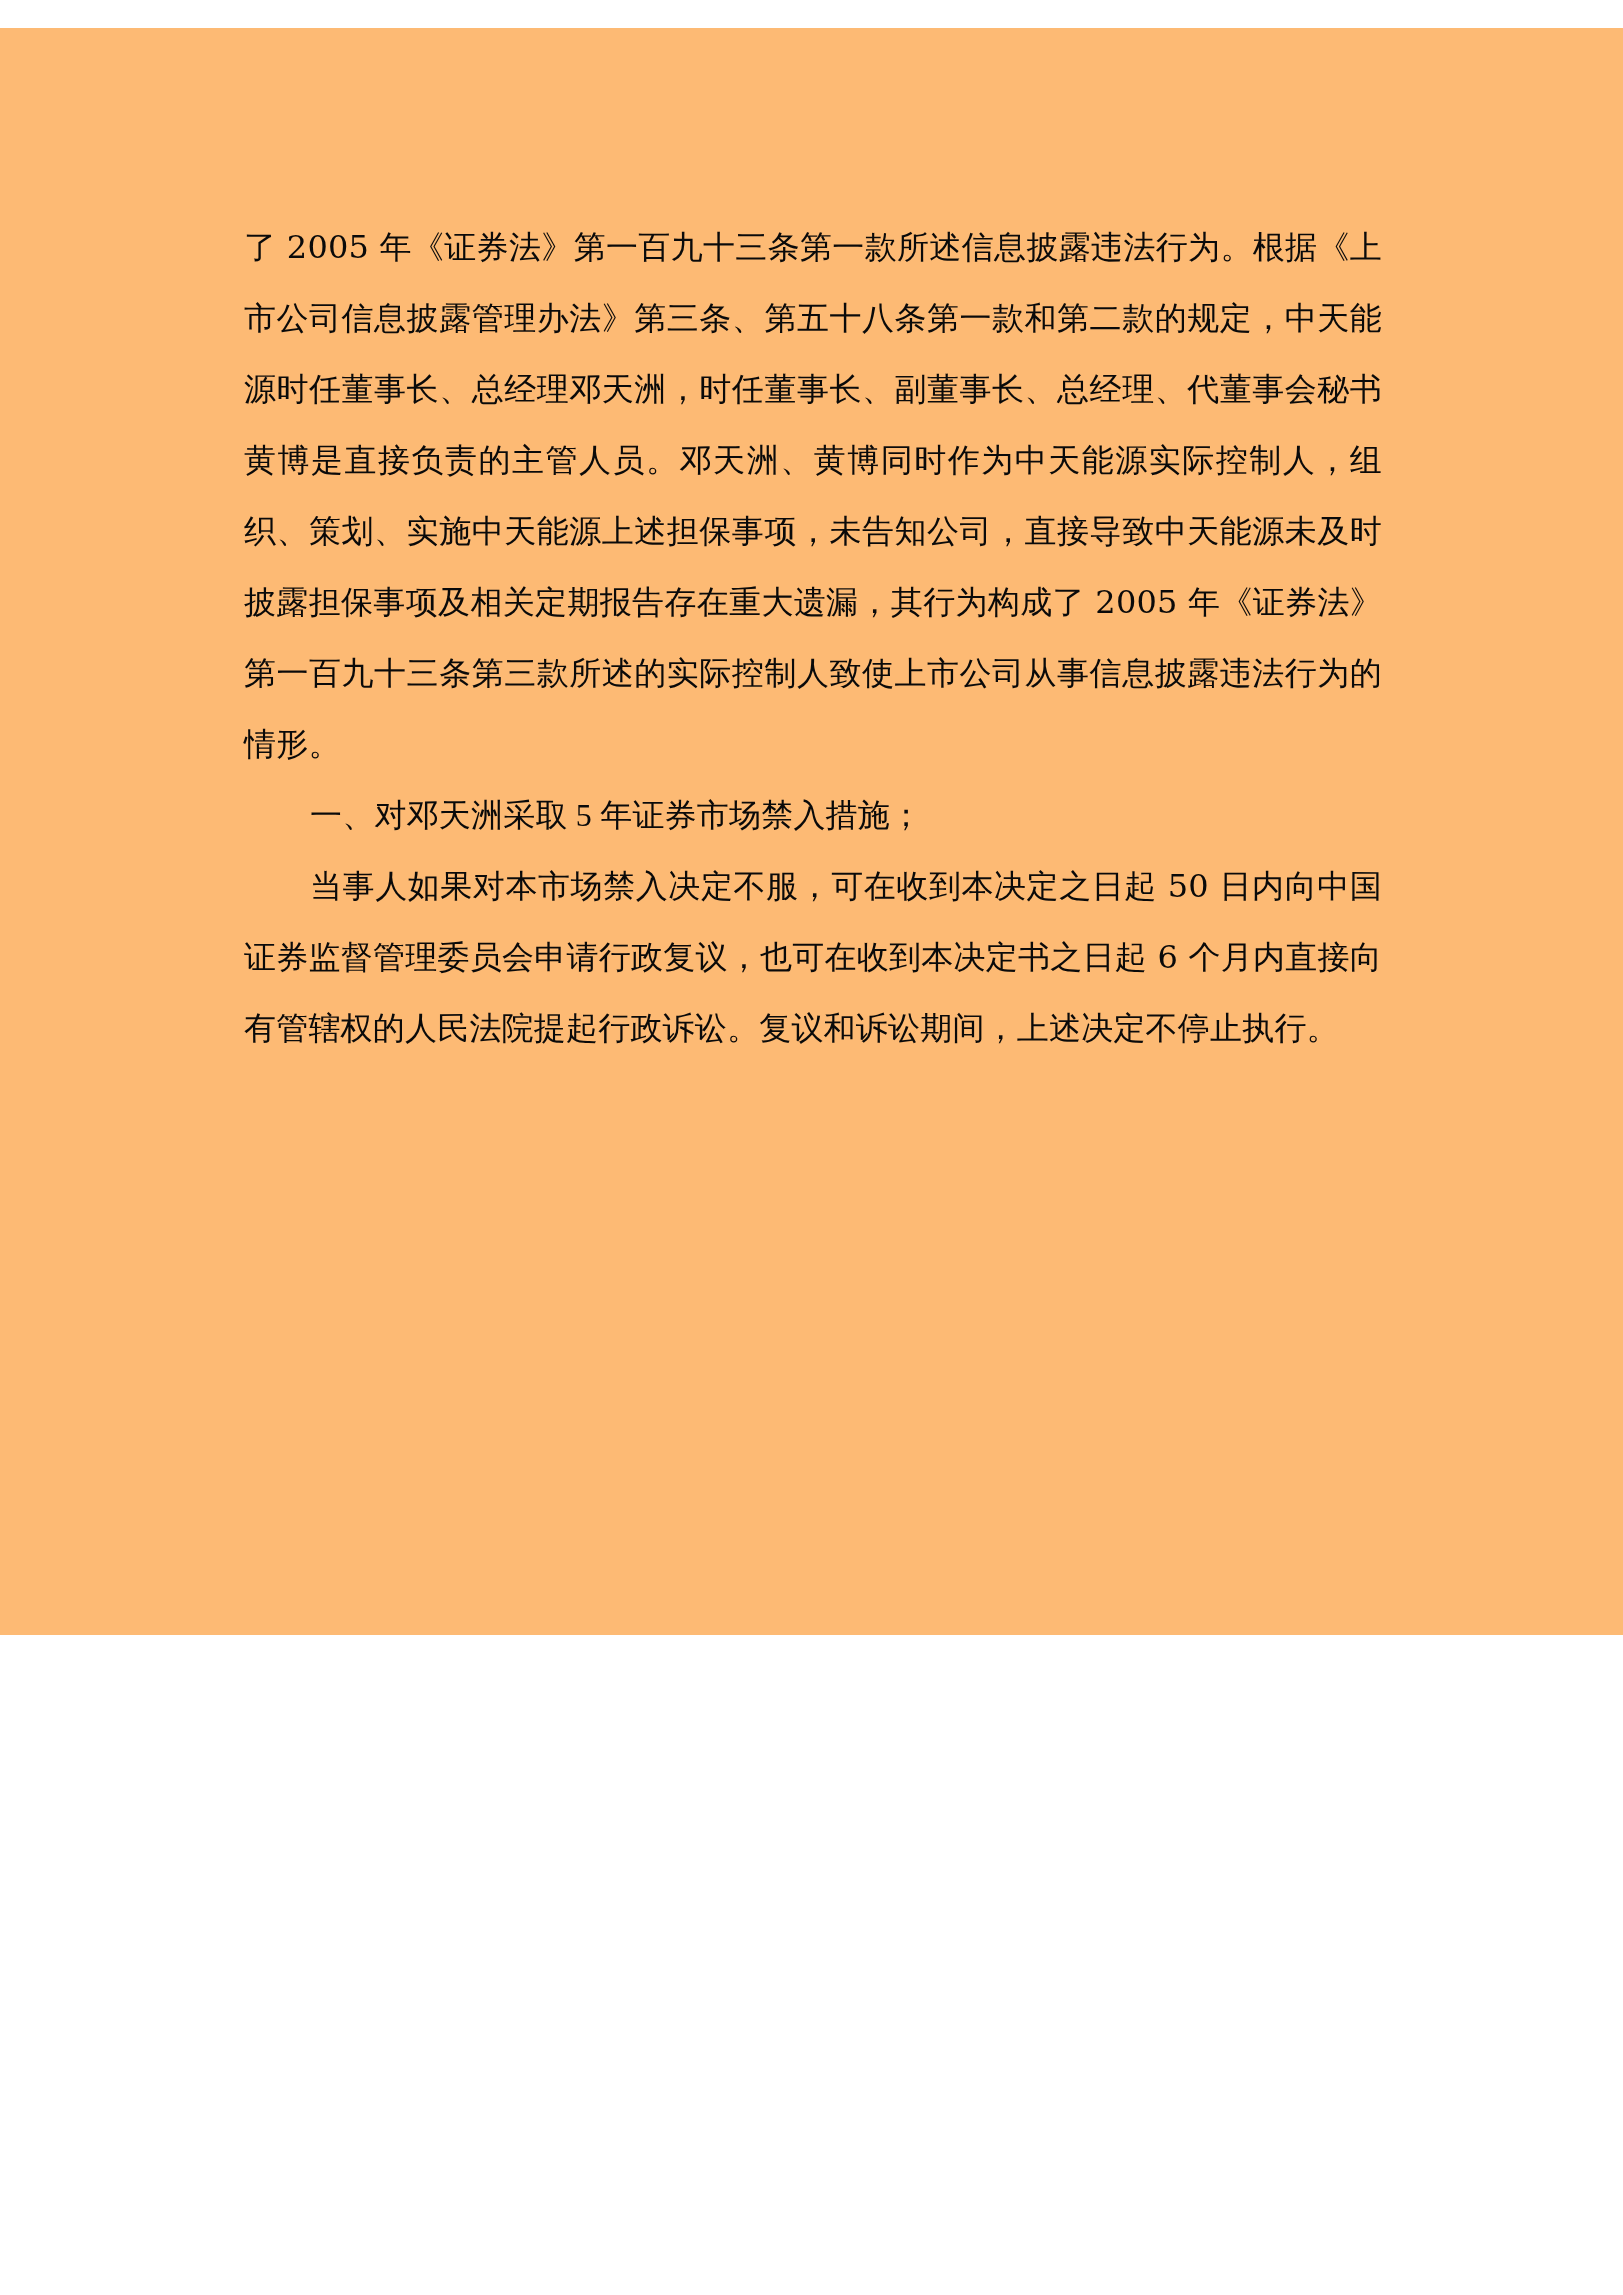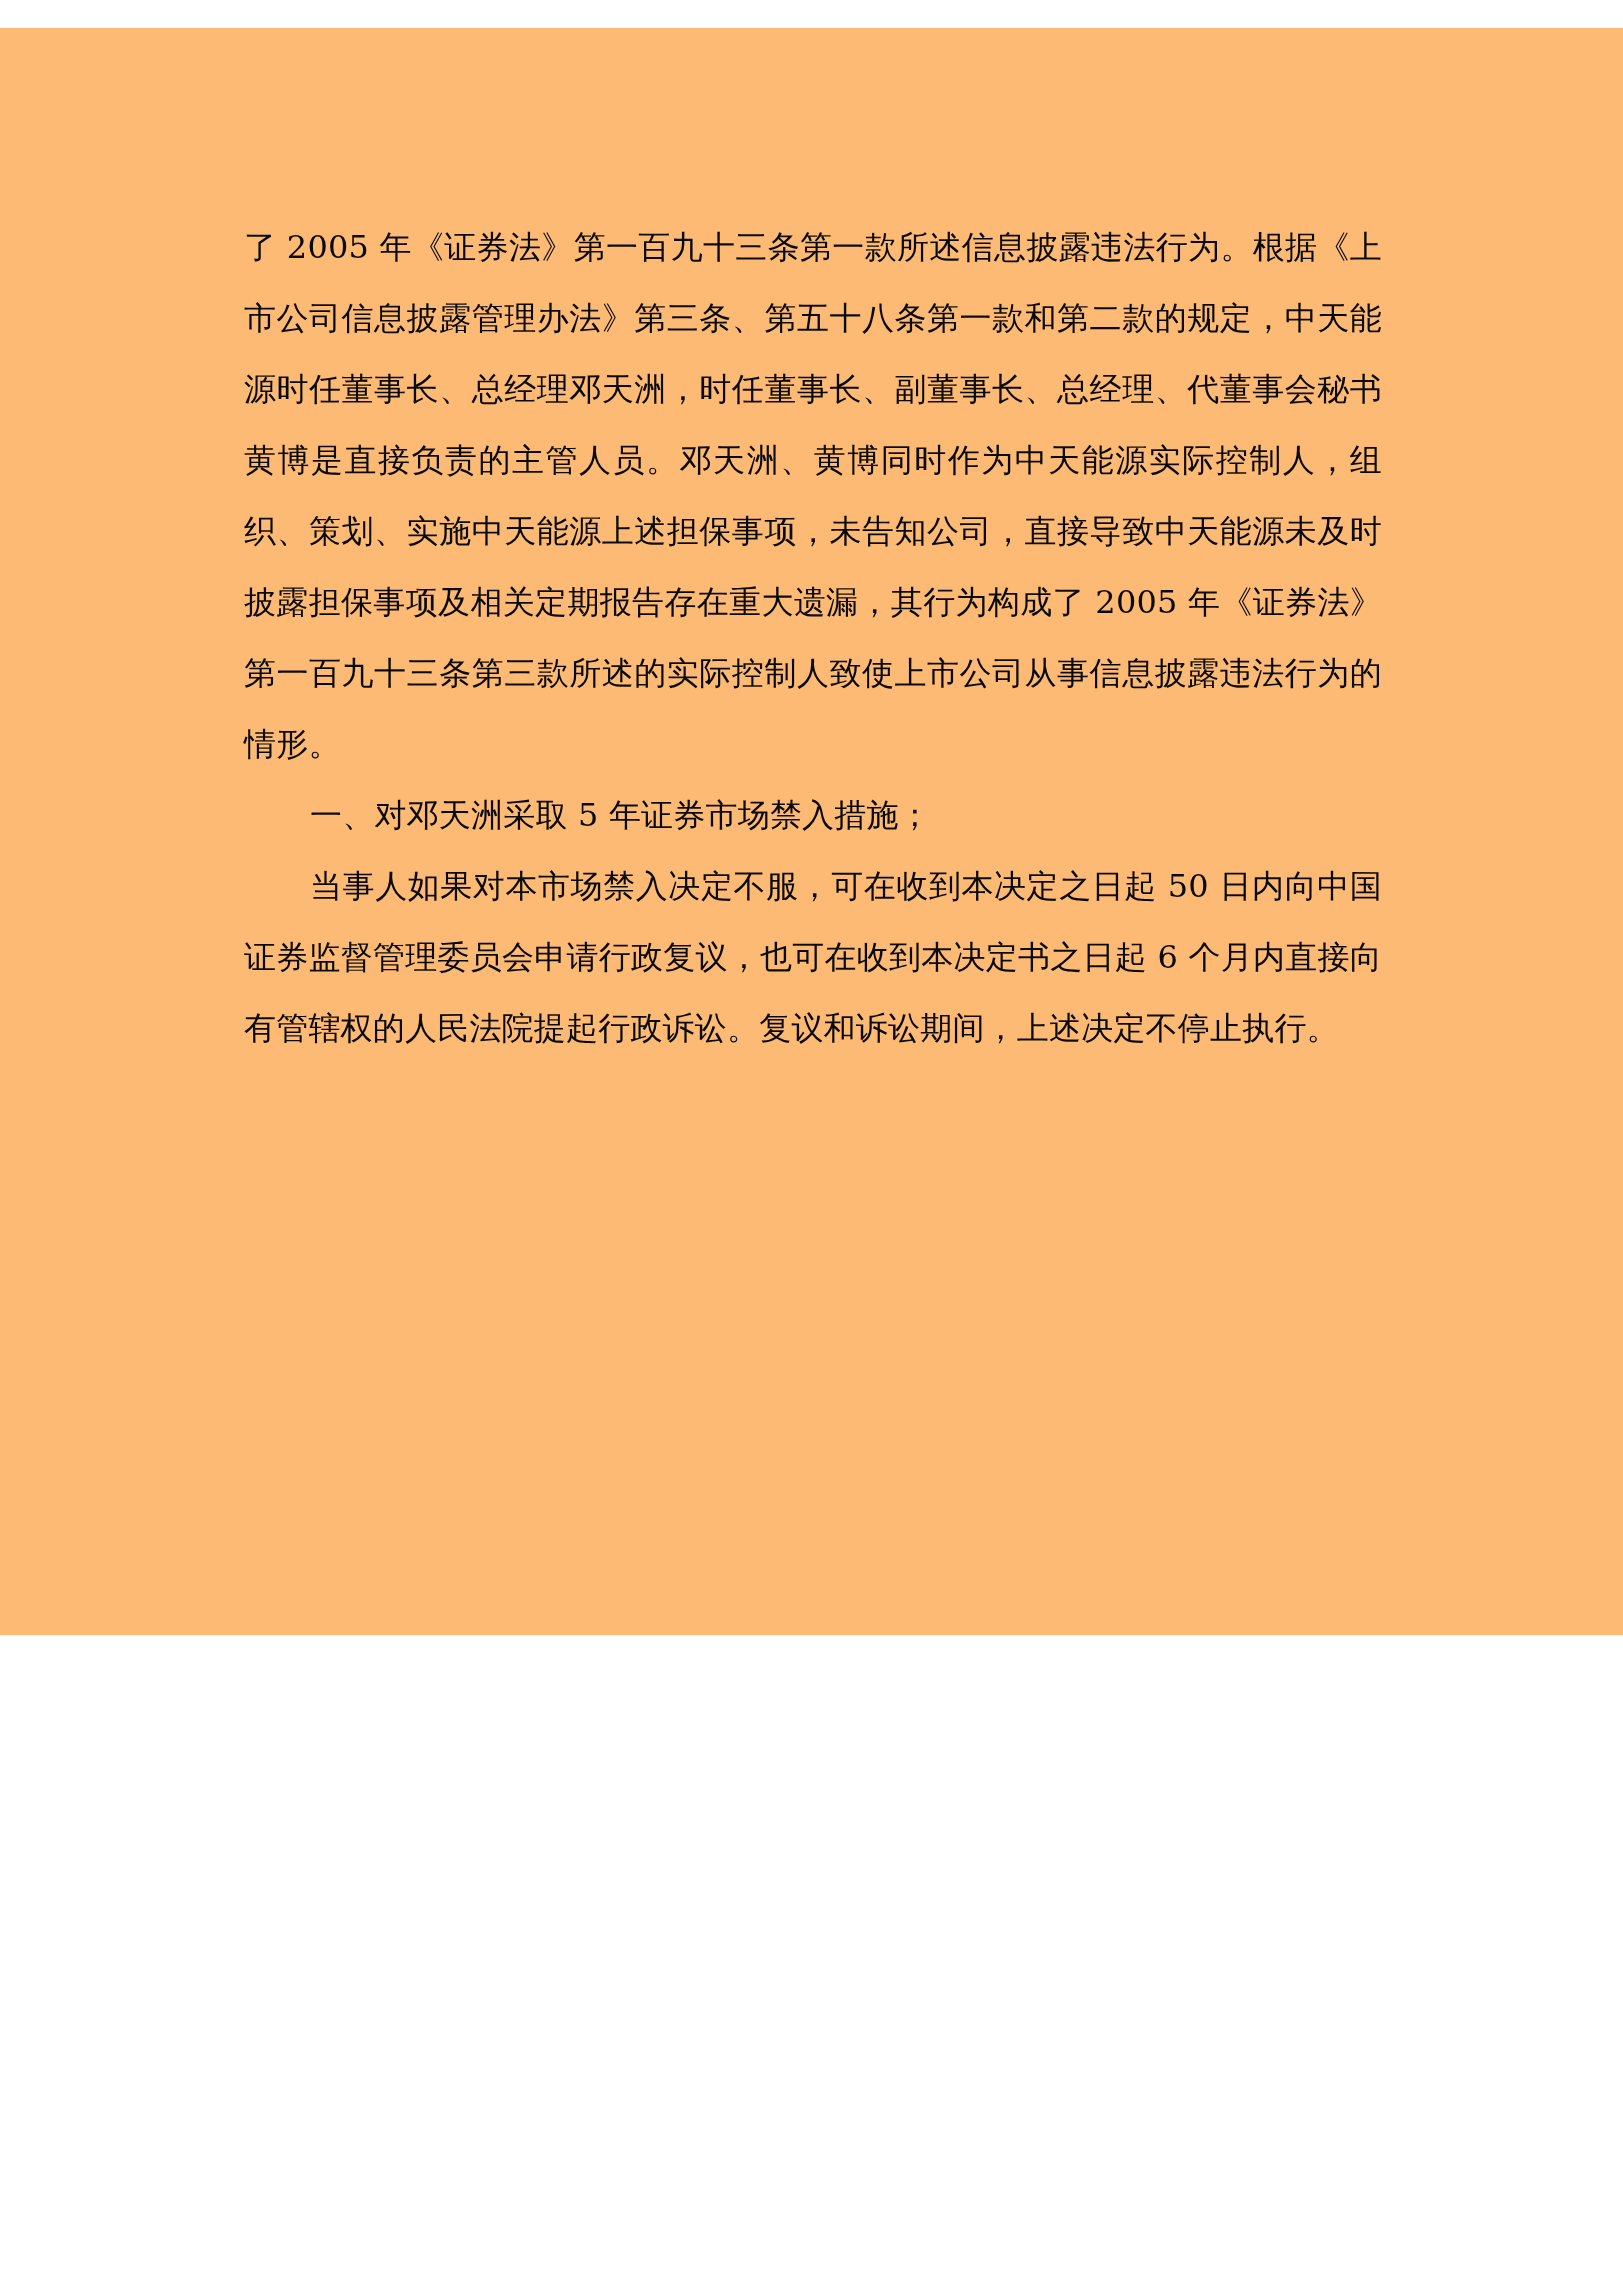--- a/index.html
+++ b/index.html
@@ -45,20 +45,21 @@
   }
   .para.indent {
     text-indent: 66px;
   }
   .para.cont {
     text-indent: 0;
   }
   .para.item {
     text-indent: 66px;
     text-align-last: left;
+    font-family: Liberation Serif, serif;
   }
 </style>
 </head>
 <body>
 
 <div class="page">
   <div class="doc-body">
 
     <p class="para cont">了 2005 年《证券法》第一百九十三条第一款所述信息披露违法行为。根据《上市公司信息披露管理办法》第三条、第五十八条第一款和第二款的规定，中天能源时任董事长、总经理邓天洲，时任董事长、副董事长、总经理、代董事会秘书黄博是直接负责的主管人员。邓天洲、黄博同时作为中天能源实际控制人，组织、策划、实施中天能源上述担保事项，未告知公司，直接导致中天能源未及时披露担保事项及相关定期报告存在重大遗漏，其行为构成了 2005 年《证券法》第一百九十三条第三款所述的实际控制人致使上市公司从事信息披露违法行为的情形。</p>
 

